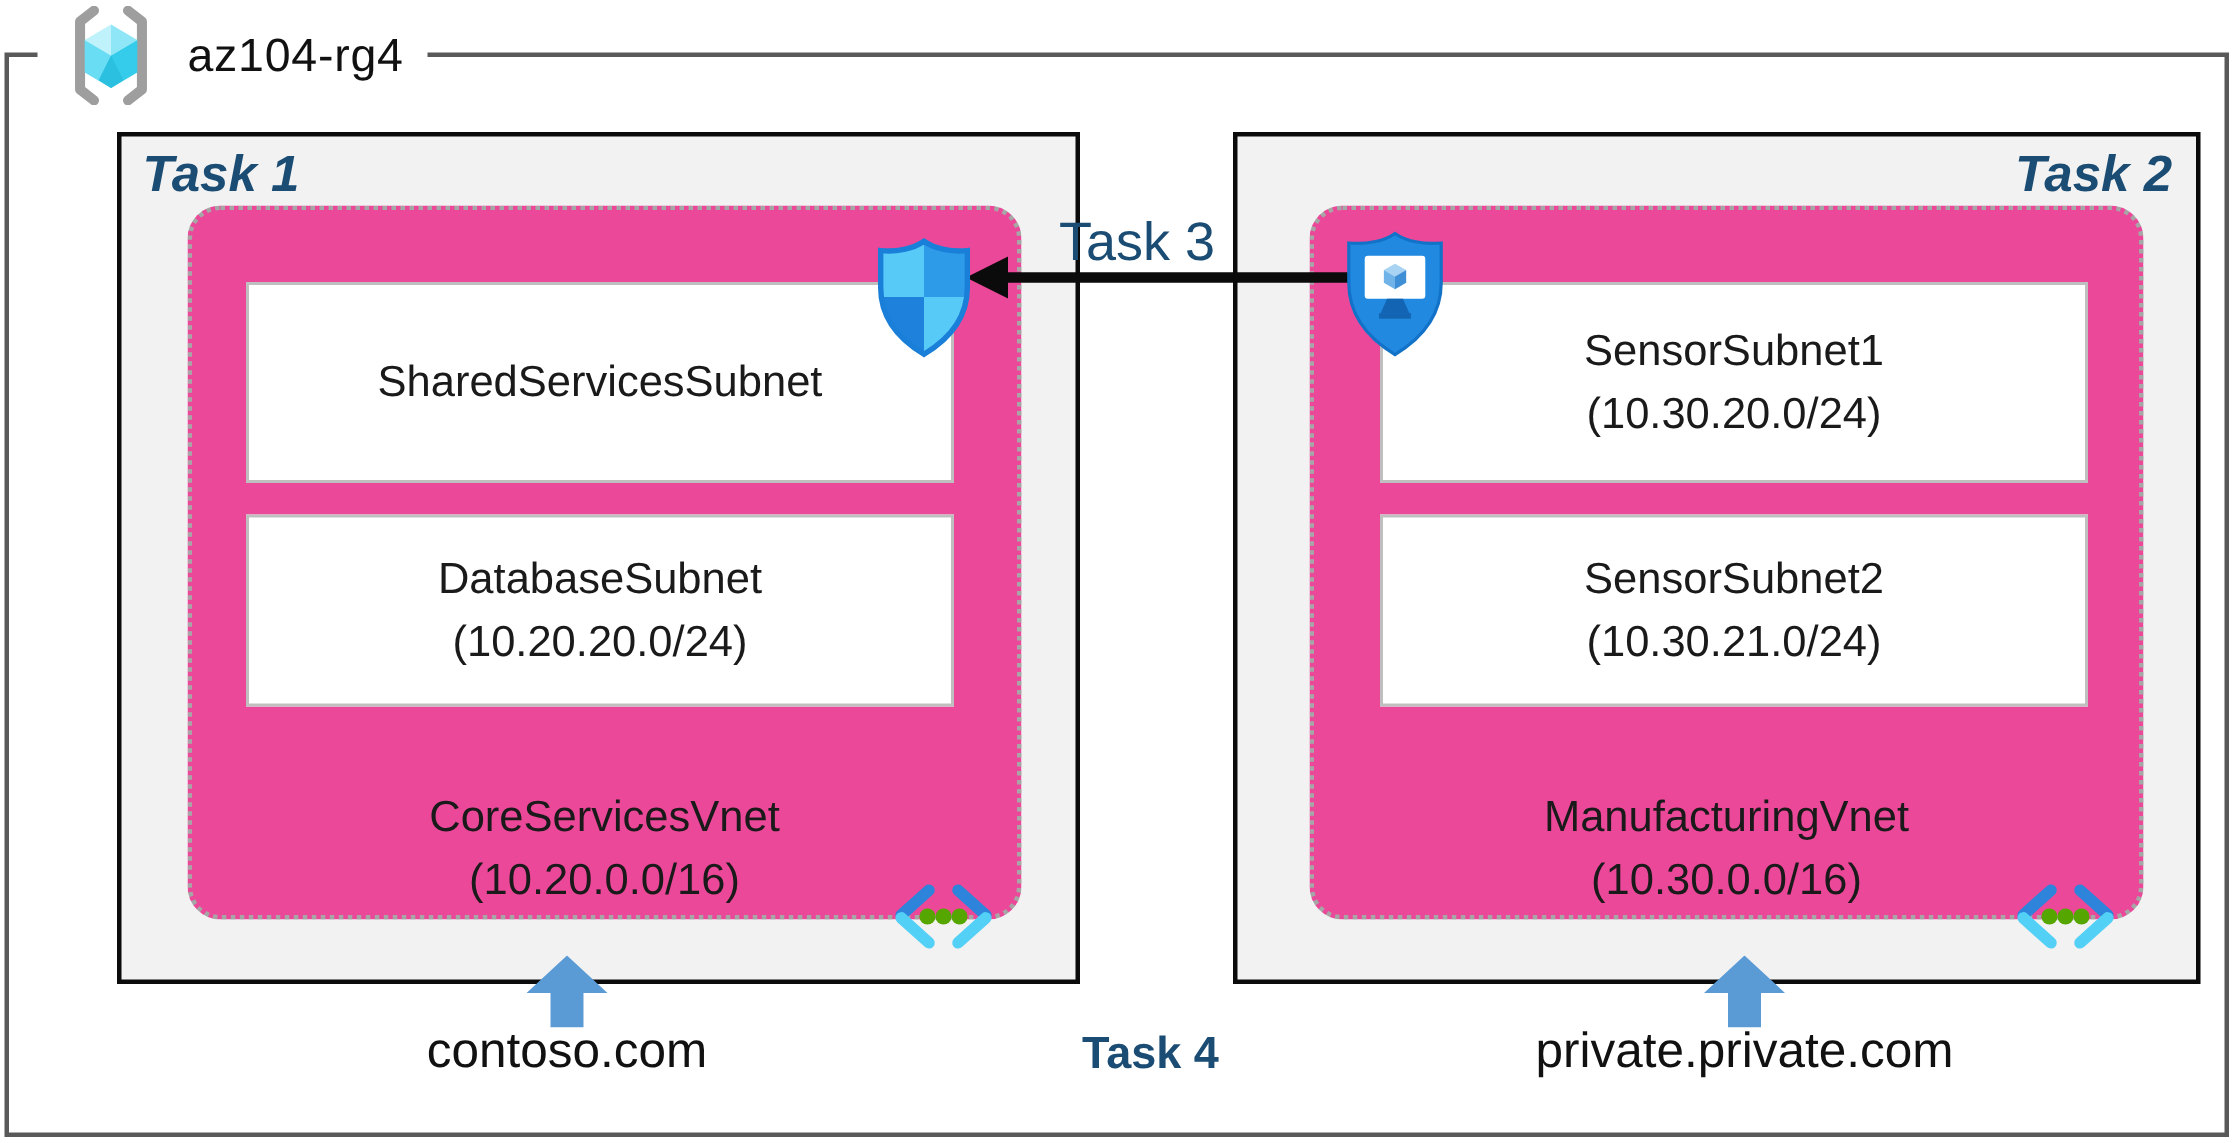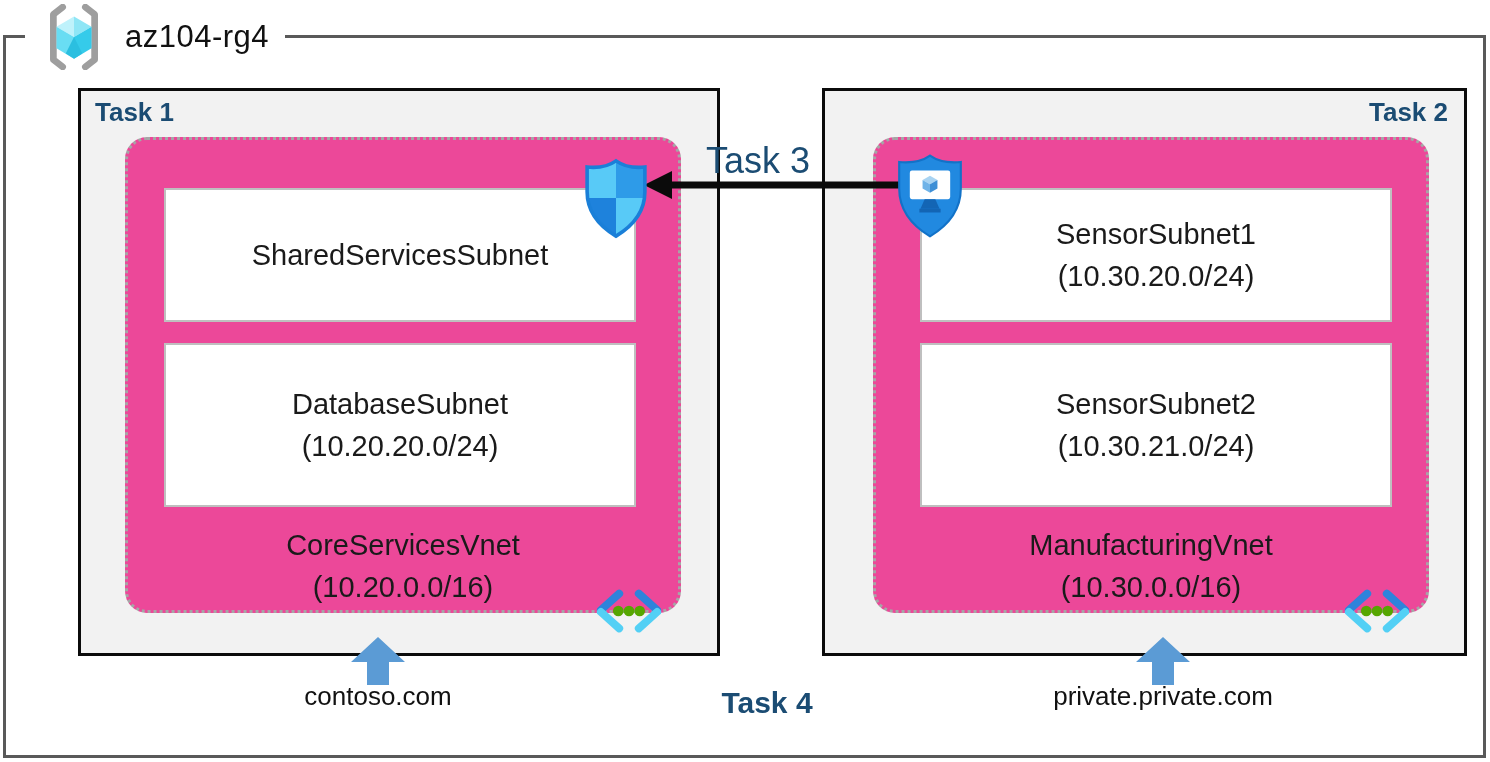--- a/index.html
+++ b/index.html
@@ -22,64 +22,64 @@
 
   
   .task-box {
     position:absolute; top:88px; height:568px; box-sizing:border-box;
     background:var(--box-fill,#F2F2F2); border:3px solid var(--box-border,#0B0B0B);
   }
   #task-box-left  { left:78px;  width:642px; }
   #task-box-right { left:822px; width:645px; }
 
   .task-label {
-    position:absolute; font-weight:bold; font-size:26px;
-    color:var(--task-label,#1B4C73); z-index:2;
+    position:absolute; font-weight:bold; font-size:34px;
+    color:var(--task-label,#1B4C73); z-index:2;font-style:italic;
   }
   .task-label.tl { left:14px; top:6px; }
   .task-label.tr { right:16px; top:6px; }
 
   
   .vnet-area {
     position:absolute; top:46px; width:556px; height:476px; box-sizing:border-box;
     background:#ec4899; border:3px dotted var(--dashed-border,#A6A6A6); border-radius:22px;
   }
   #task-box-left  .vnet-area { left:44px; }
   #task-box-right .vnet-area { left:48px; }
 
   .subnet-box {
     position:absolute; left:36px; width:472px; box-sizing:border-box;
     background:#fff; border:2px solid var(--subnet-border,#BFBFBF);
     display:flex; flex-direction:column; align-items:center; justify-content:center;
     font-size:29px; line-height:1.45; color:#1a1a1a; text-align:center;
   }
   #task-box-right .subnet-box { left:44px; }
   .subnet-1 { top:48px;  height:134px; }
-  .subnet-2 { top:203px; height:164px; }
+  .subnet-2 { top:203px; height:128px; }
 
   .vnet-label {
     position:absolute; left:0; right:0; top:384px; text-align:center;
     font-size:29px; line-height:1.45; color:#1a1a1a;
   }
 
   .vnet-icon { position:absolute; right:14px; bottom:-24px; width:70px; height:46px; z-index:2; }
 
   
   .nsg-icon     { position:absolute; left:583px; top:156px; width:66px; height:84px; z-index:4; }
   .bastion-icon { position:absolute; left:896px; top:151px; width:68px; height:90px; z-index:4; }
   .task3-arrow  { position:absolute; left:640px; top:168px; width:270px; height:34px; z-index:3; }
   .task3-label  {
     position:absolute; left:706px; top:140px; width:130px; text-align:left; z-index:3;
     font-weight:normal; font-size:36px; color:var(--task-label,#1B4C73);
   }
   .up-arrow { position:absolute; width:54px; height:48px; z-index:4; }
   #up-arrow-left  { left:351px;  top:637px; }
   #up-arrow-right { left:1136px; top:637px; }
 
-  .dns-label { position:absolute; top:681px; text-align:center; font-size:26px; color:#111; }
+  .dns-label { position:absolute; top:681px; text-align:center; font-size:33px; color:#111; }
   #dns-left  { left:218px; width:320px; }
   #dns-right { left:953px; width:420px; }
 
   .task4-label {
     position:absolute; left:687px; top:686px; width:160px; text-align:center;
     font-weight:bold; font-size:30px; color:var(--task-label,#1B4C73);
   }
 </style>
 </head>
 <body>

